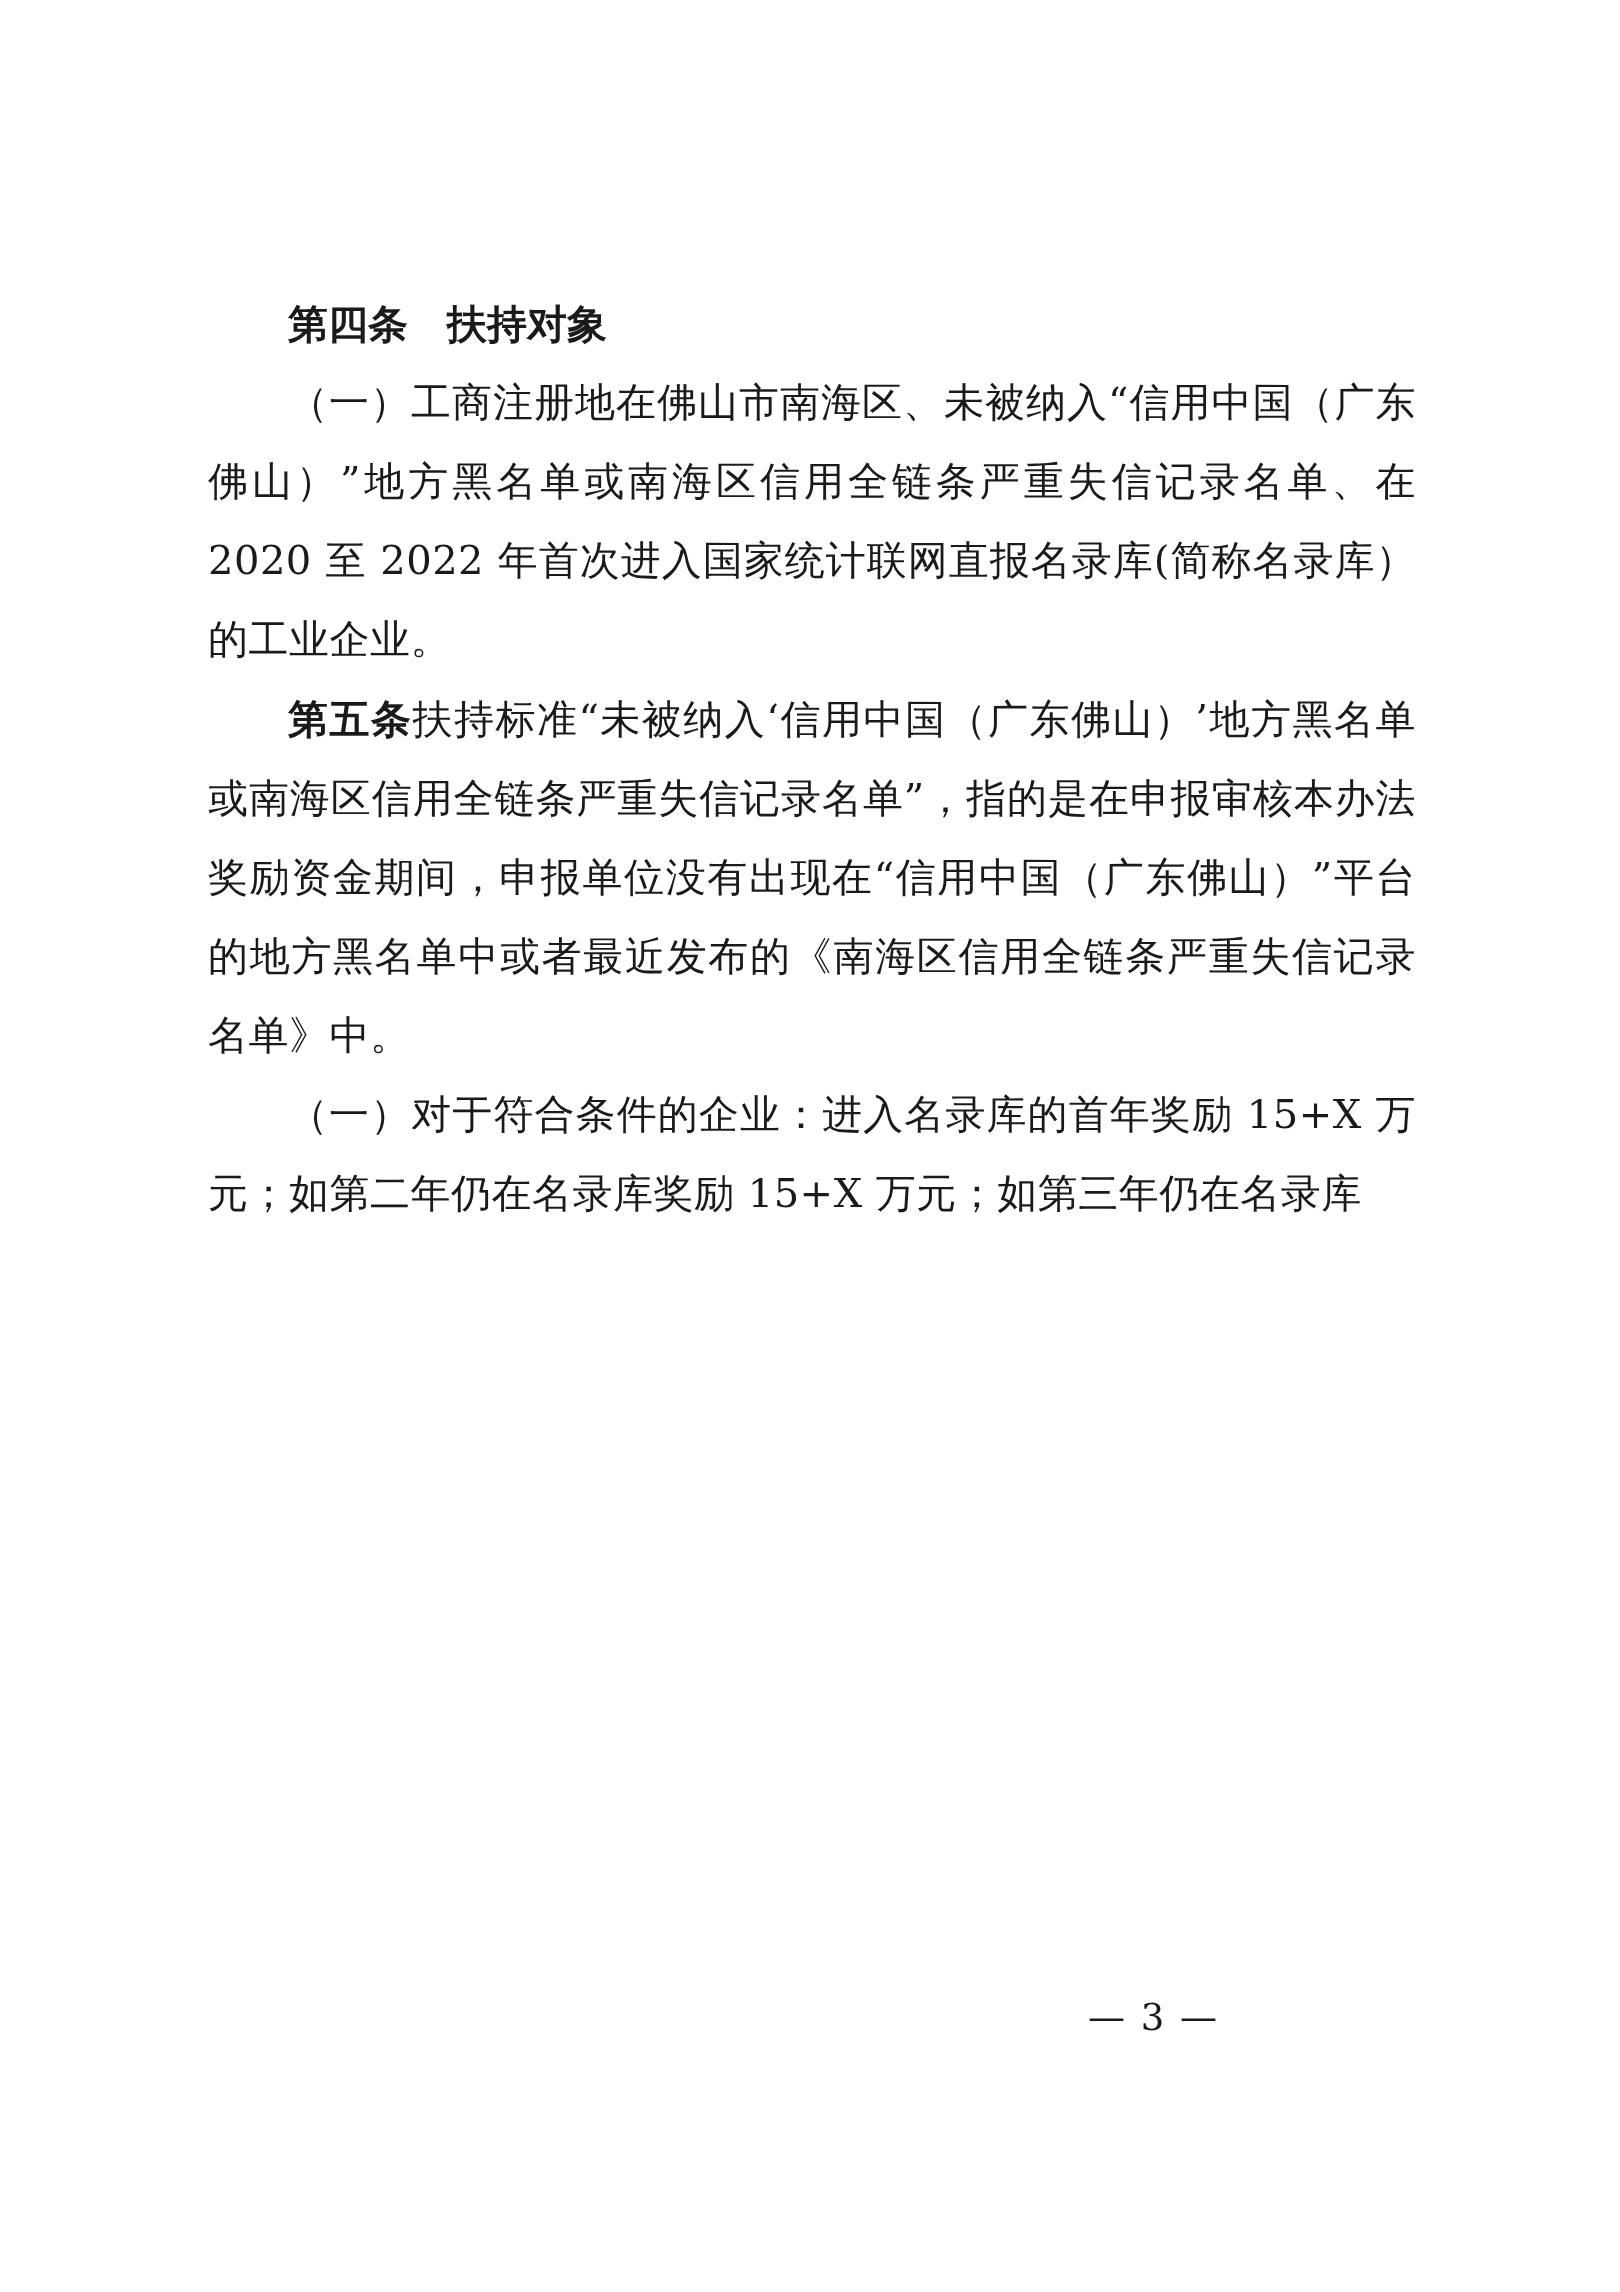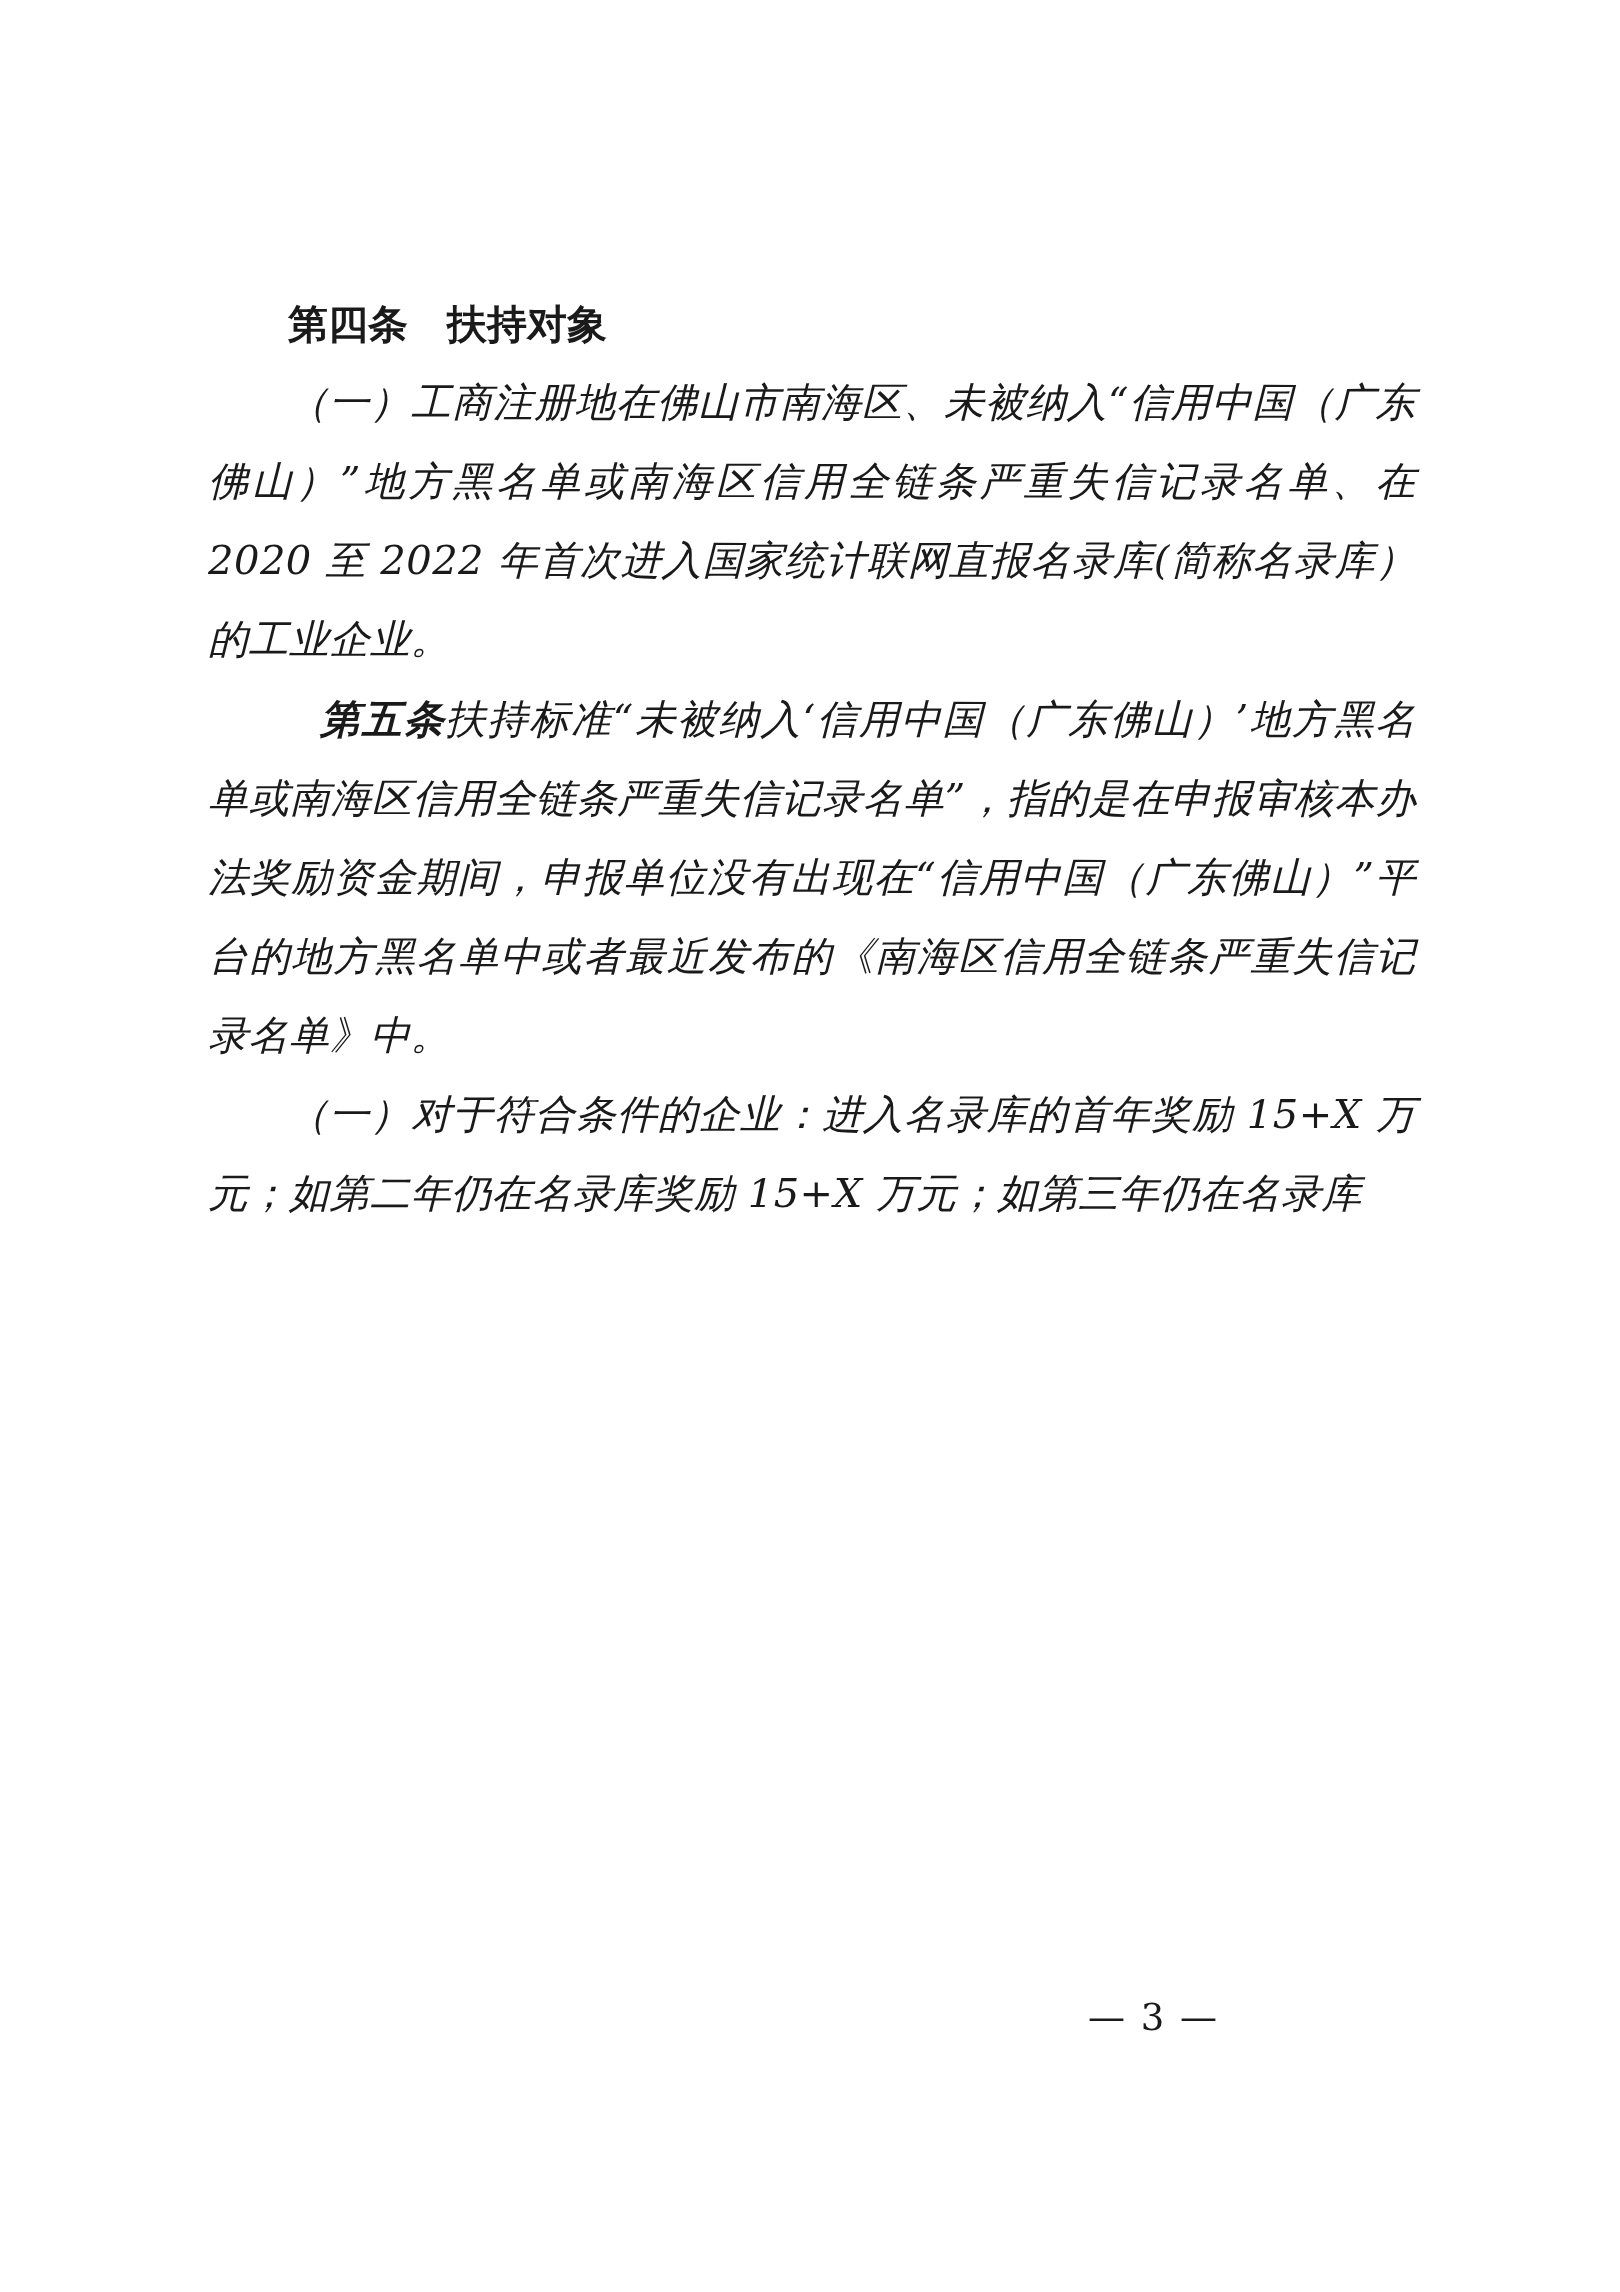--- a/index.html
+++ b/index.html
@@ -29,41 +29,39 @@
     top: 284px;
     width: 1208px;
   }
   .para {
     font-size: 40px;
     line-height: 79px;
     text-align: justify;
     text-justify: inter-ideograph;
     margin: 0 0 0 0;
     letter-spacing: 0.5px;
-    font-style: italic;
   }
   .indent {
     text-indent: 80px;
   }
   .heading-line {
     font-size: 40px;
     line-height: 79px;
     text-indent: 80px;
     font-weight: 700;
   }
   .heading-line .label {
     font-weight: 700;
   }
   .heading-line .gap {
     display: inline-block;
     width: 39px;
   }
   .bold-run {
     font-weight: 700;
-    margin-left: 32px;
   }
   .footer {
     position: absolute;
     right: 201px;
     top: 1996px;
     font-size: 37px;
     letter-spacing: 2px;
     color: #1a1a1a;
   }
 </style>

